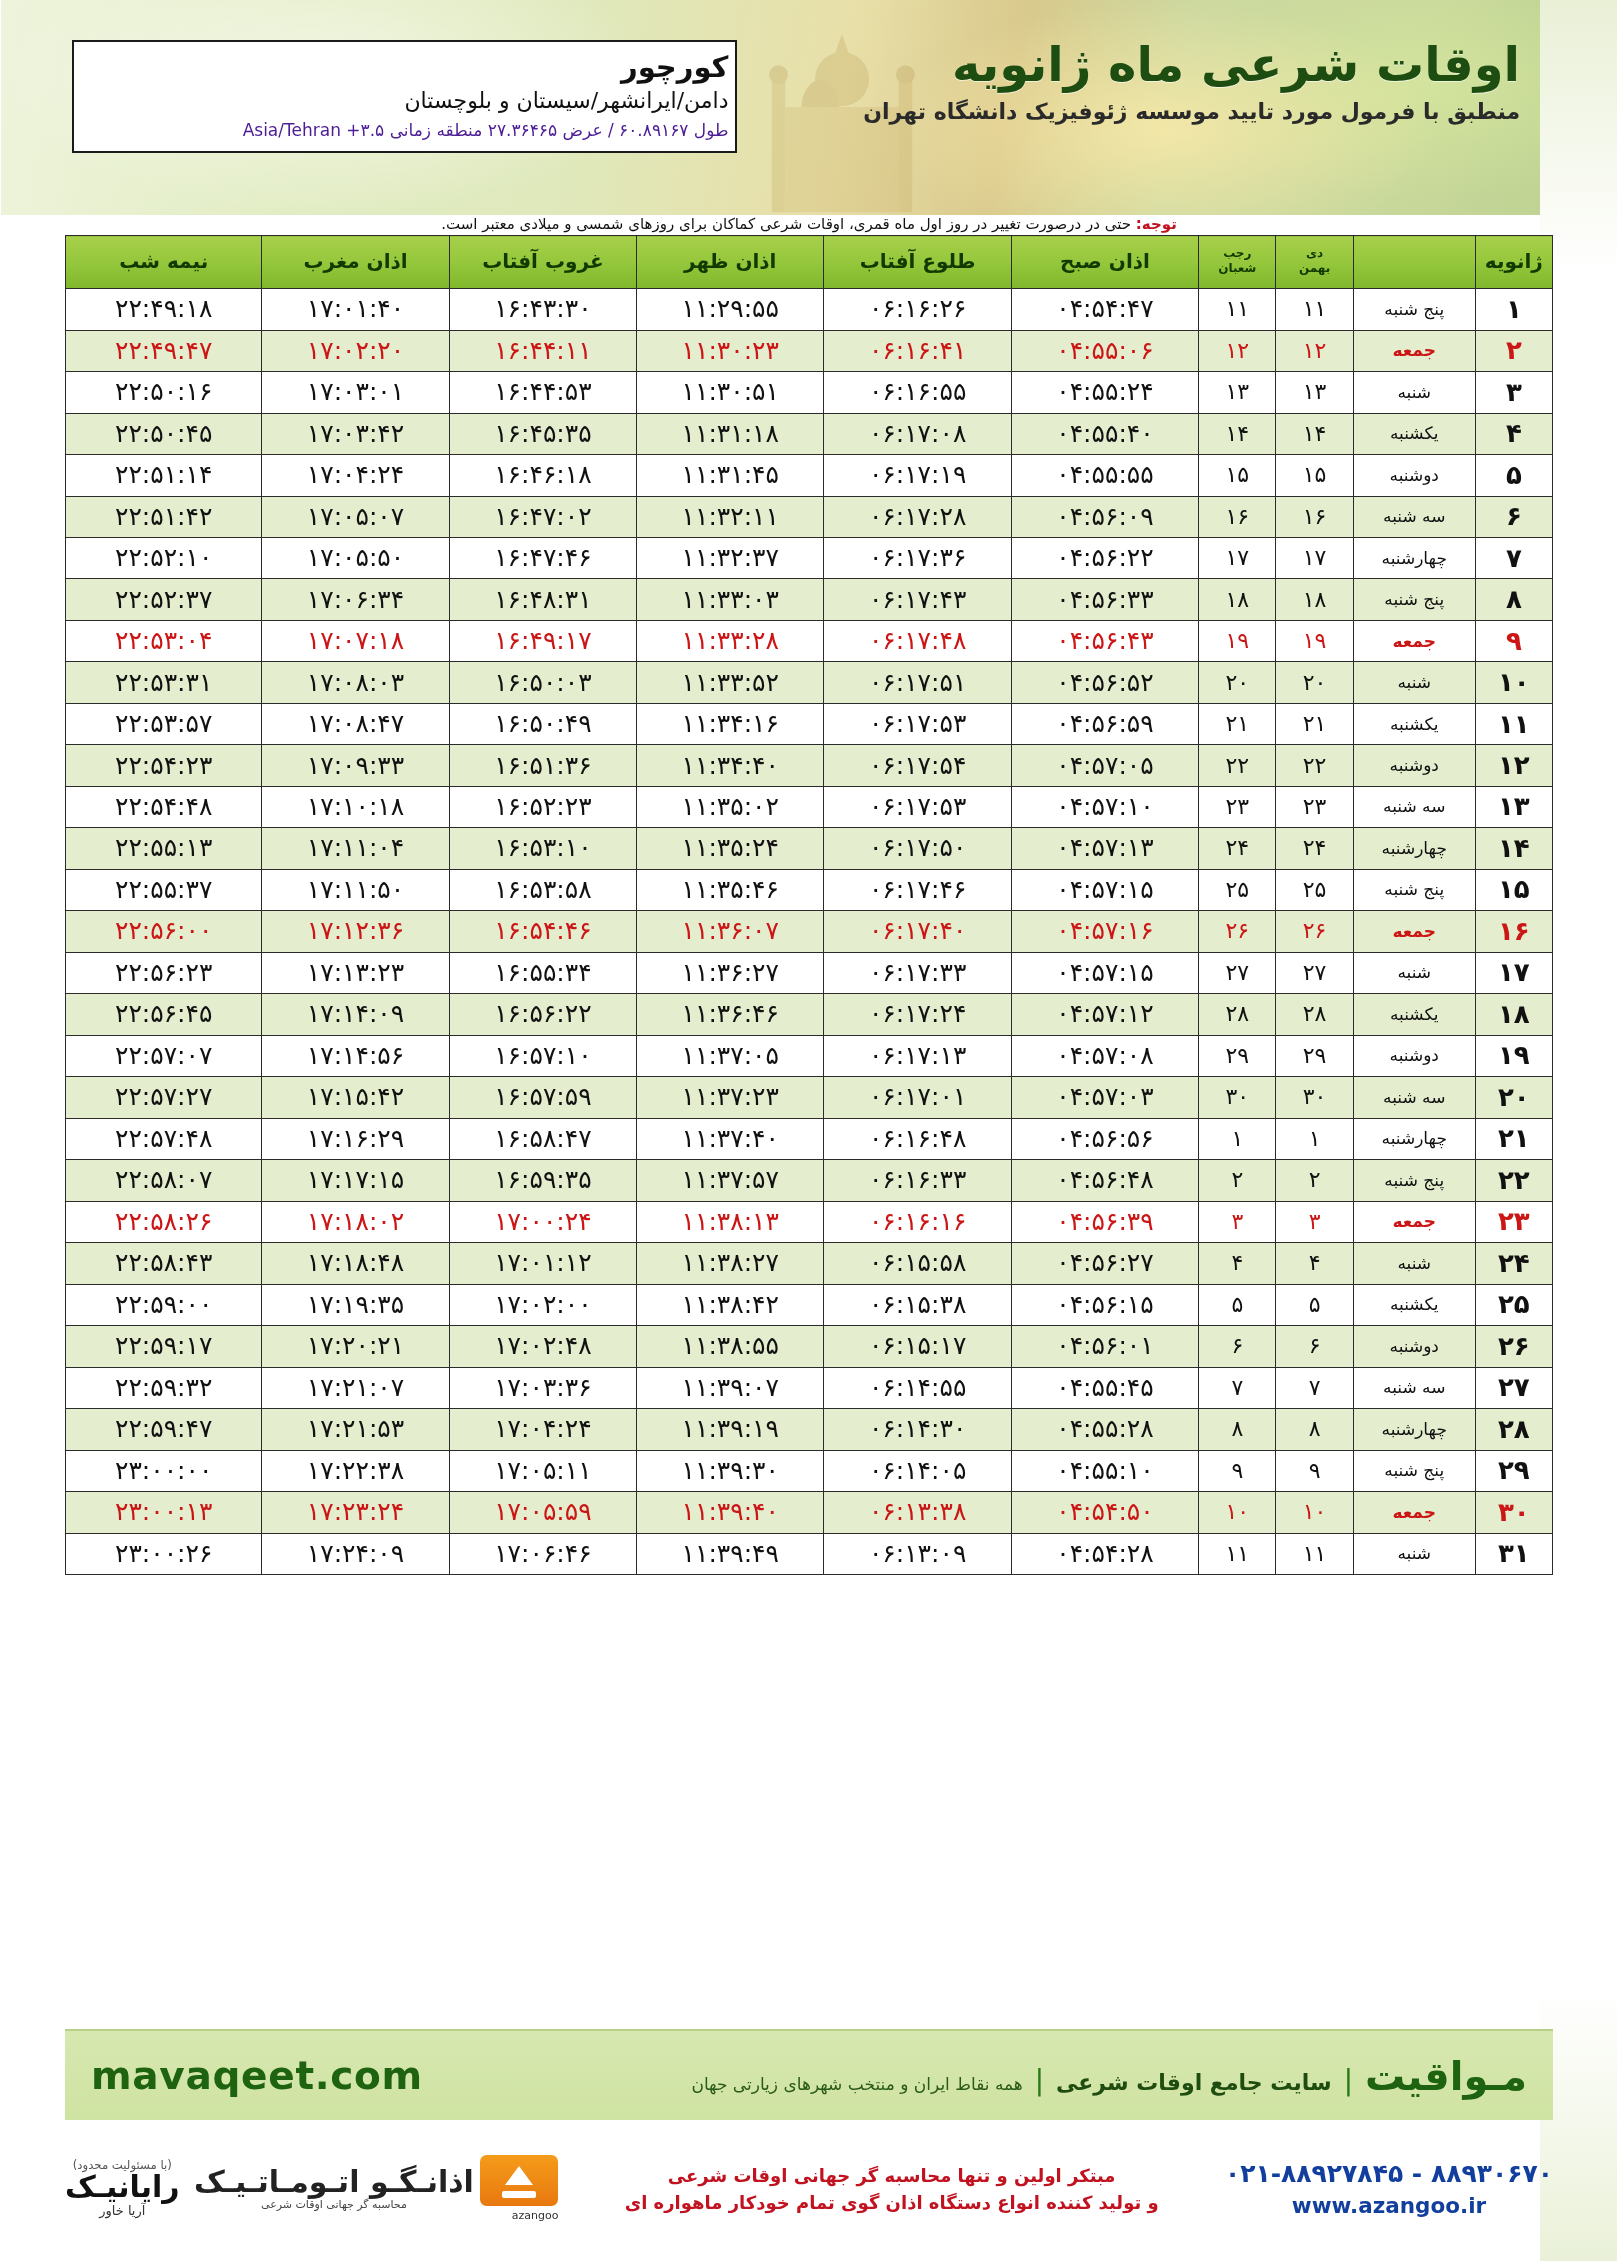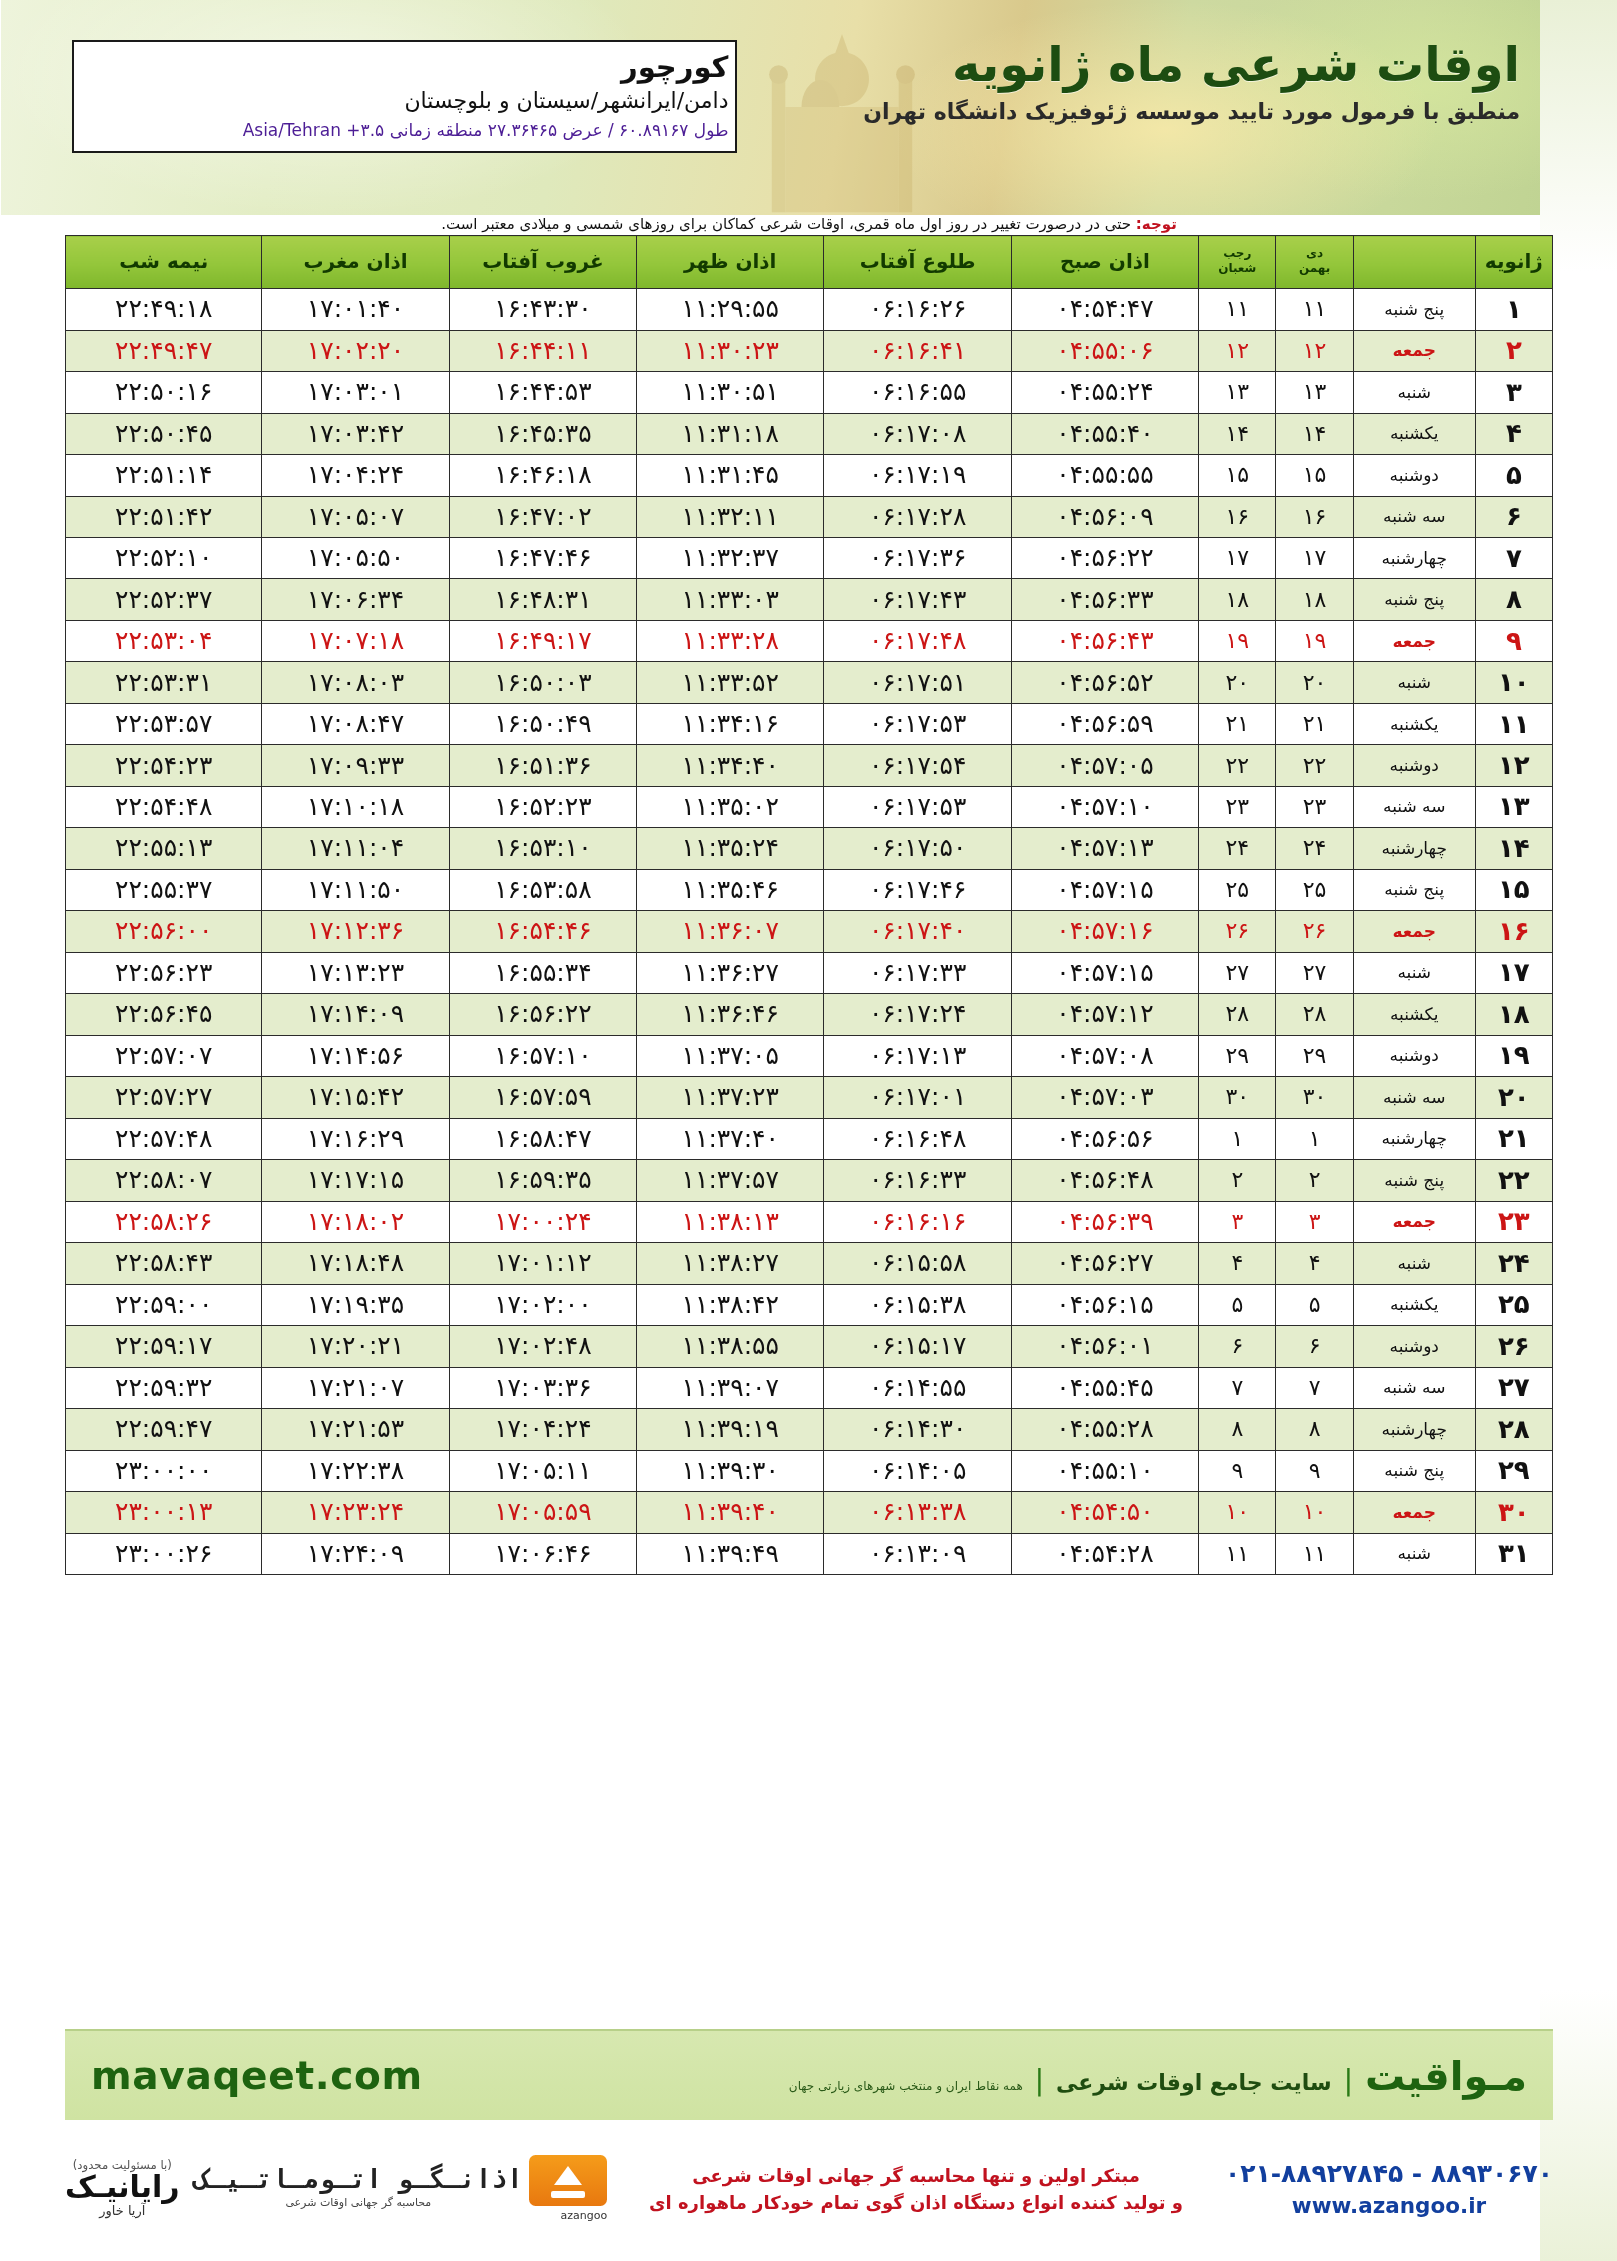--- a/index.html
+++ b/index.html
@@ -173,21 +173,21 @@
     box-sizing:border-box;
     direction:rtl;
   }
   .brand-right{
     display:flex;align-items:baseline;gap:11.7px;
     color:#1f5e0f;
   }
   .brand-name{font-size:40px;font-weight:bold;color:#1e6310;}
   .brand-bar{color:#2a7a16;font-size:29px;}
   .brand-desc{font-size:22px;font-weight:bold;color:#1f4d10;margin-top:12px;}
-  .brand-desc2{font-size:12px;color:#2a5a18;}
+  .brand-desc2{font-size:17px;color:#2a5a18;}
   .site-url{
     font-size:39px;font-weight:bold;color:#1e6310;
     direction:ltr;
     letter-spacing:0.7px;
   }
   
   .foot-bottom{
     position:absolute;
     left:65px;right:65px;
     top:2133px;
@@ -212,21 +212,21 @@
     position:absolute;left:50%;top:10.4px;transform:translateX(-50%);
     width:0;height:0;border-left:14.4px solid transparent;border-right:14.4px solid transparent;border-bottom:19.6px solid #fff;
   }
   .logo-box:after{
     content:"";
     position:absolute;left:50%;bottom:7.8px;transform:translateX(-50%);
     width:34px;height:7.8px;background:#fff;border-radius:2px;
   }
   .logo-cap{font-size:11px;color:#333;margin-top:2.6px;}
   .logo-text{
-    font-size:26px;font-weight:bold;color:#222;line-height:1.05;text-align:center;font-family:Liberation Mono, monospace;
+    font-size:30px;font-weight:bold;color:#222;line-height:1.05;text-align:center;
   }
   .logo-sub{font-size:11px;color:#444;text-align:center;}
   .logo-rayanik{
     font-size:30px;font-weight:bold;color:#111;
     text-align:center;line-height:1;
   }
   .logo-rayanik small{display:block;font-size:13px;font-weight:normal;color:#333;margin-top:2.6px;}
   .foot-mid{
     text-align:center;
     color:#c1121f;

